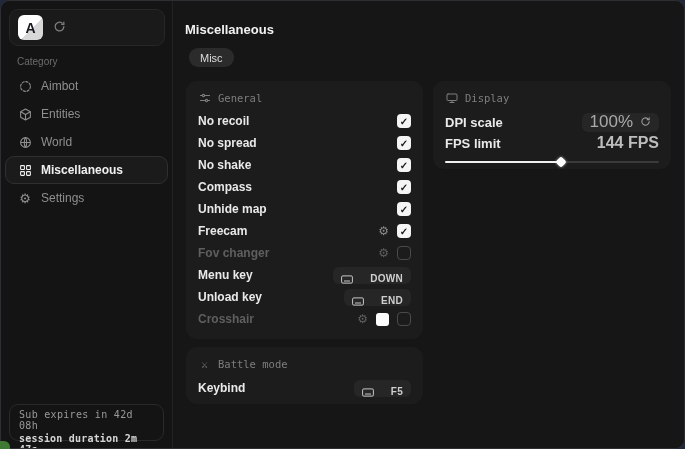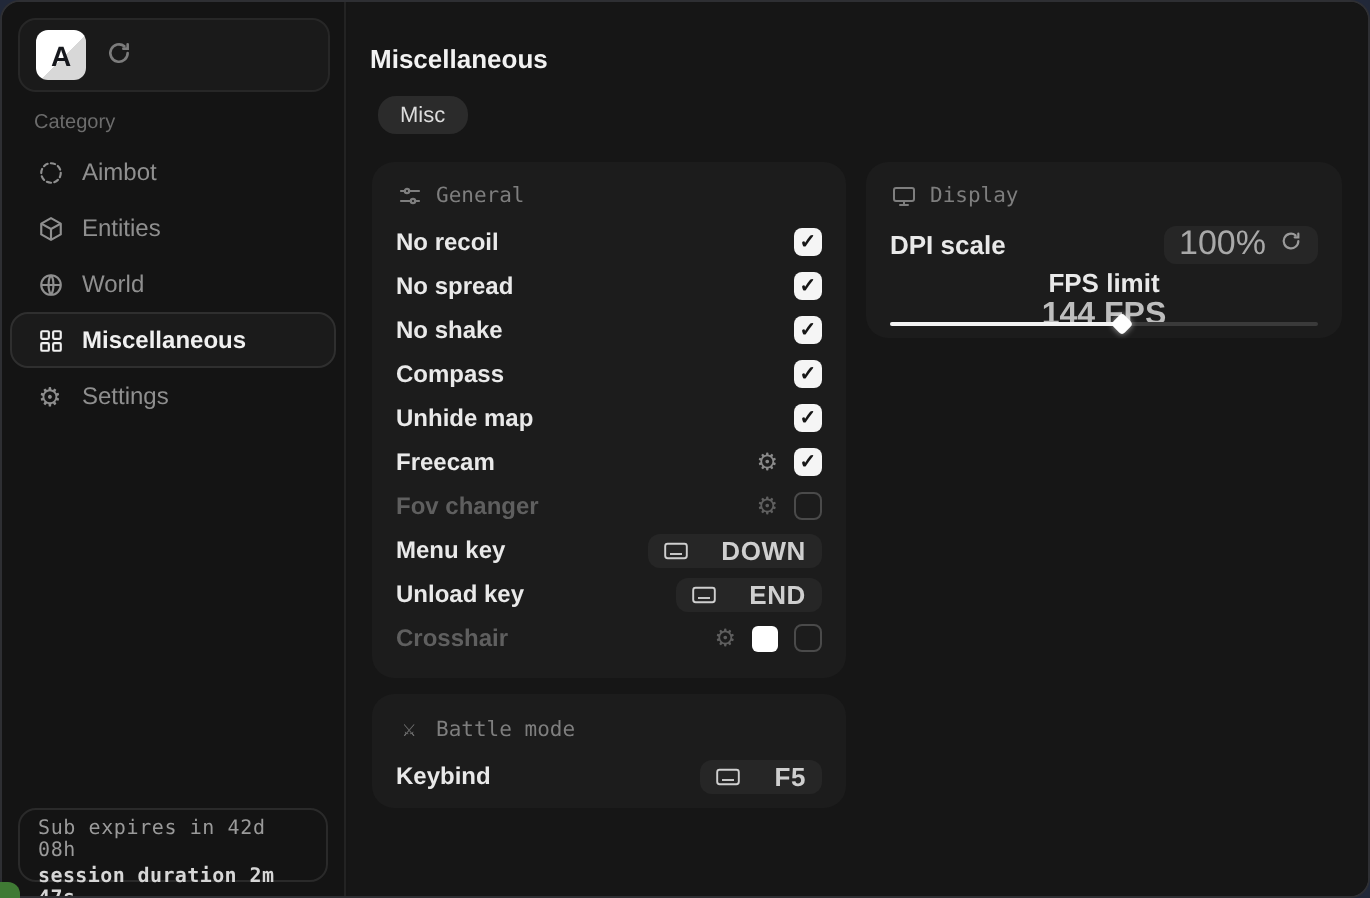--- a/index.html
+++ b/index.html
@@ -55,42 +55,42 @@
     position:absolute; left:15px; top:47px; height:19px; padding:0 11px;
     background:#2b2b2b; border-radius:9px; color:#dcdcdc; font-size:11px;
     display:flex; align-items:center;
   }
 
   .panel { position:absolute; background:#1c1c1c; border-radius:11px; padding:11px 12px; }
   .panel-general { left:12px; top:80px; width:237px; height:258px; }
   .panel-battle  { left:12px; top:346px; width:237px; height:57px; }
   .panel-display { left:259px; top:80px; width:238px; height:88px; }
 
-  .panel-head { display:flex; align-items:center; gap:7px; color:#7e7e7e;
+  .panel-head { display:flex; gap:7px; color:#7e7e7e;
     font-family:"DejaVu Sans Mono", monospace; font-size:10.5px; margin-bottom:6px; }
   .panel-head .ph-ico { width:13px; display:flex; justify-content:center; color:#7e7e7e; font-size:11px; }
 
   .row { height:22px; display:flex; align-items:center; }
   .row-label { flex:1; color:#e9e9e9; font-size:12px; font-weight:bold; }
   .row.dim .row-label { color:#5f5f5f; }
   .row-controls { display:flex; align-items:center; gap:8px; }
 
   .gear { color:#8a8a8a; font-size:12px; line-height:1; }
   .row.dim .gear { color:#5f5f5f; }
 
   .chk { width:14px; height:14px; border-radius:4px; display:flex; align-items:center; justify-content:center; }
   .chk.on  { background:#f5f5f5; color:#161616; font-size:10px; font-weight:bold; }
   .chk.off { border:1px solid #4a4a4a; background:transparent; }
 
   .swatch { width:13px; height:13px; border-radius:3px; background:#ffffff; }
 
   .keybtn {
     height:17px; padding:0 8px; background:#262626; border-radius:6px;
-    display:flex; align-items:center; gap:17px;
-    color:#cfcfcf; font-size:13px; font-weight:bold; letter-spacing:.3px;
+    display:flex; align-items:flex-end; gap:17px;
+    color:#cfcfcf; font-size:10px; font-weight:bold; letter-spacing:.3px;
   }
   .keybtn svg { display:block; }
 
   .disp-row { height:24px; display:flex; align-items:center; }
   .disp-label { flex:1; color:#e9e9e9; font-size:13px; font-weight:bold; }
   .stepper {
     height:19px; padding:0 8px; background:#262626; border-radius:6px;
     display:flex; align-items:center; gap:7px; color:#a9a9a9; font-size:17px;
   }
   .stepper .reset { color:#9a9a9a; font-size:11px; }
@@ -305,21 +305,21 @@
           <span>100%</span>
           <span class="reset">
             <svg width="11" height="11" viewBox="0 0 24 24" fill="none" stroke="#9a9a9a" stroke-width="2.4" stroke-linecap="round">
               <path d="M20 12a8 8 0 1 1-3-6.2"></path>
                 <path d="M20 4v4h-4"></path>
             </svg>
           </span>
         </span>
       </div>
 
-      <div class="disp-row" style="height:18px;flex-direction:column;">
+      <div class="disp-row" style="height:18px;">
         <span class="disp-label">FPS limit</span>
         <span class="disp-value">144 FPS</span>
       </div>
 
       <div class="slider">
         <span class="track"></span>
         <span class="fill" style="width:54%;"></span>
         <span class="thumb" style="left:54%;"></span>
       </div>
     </div>

